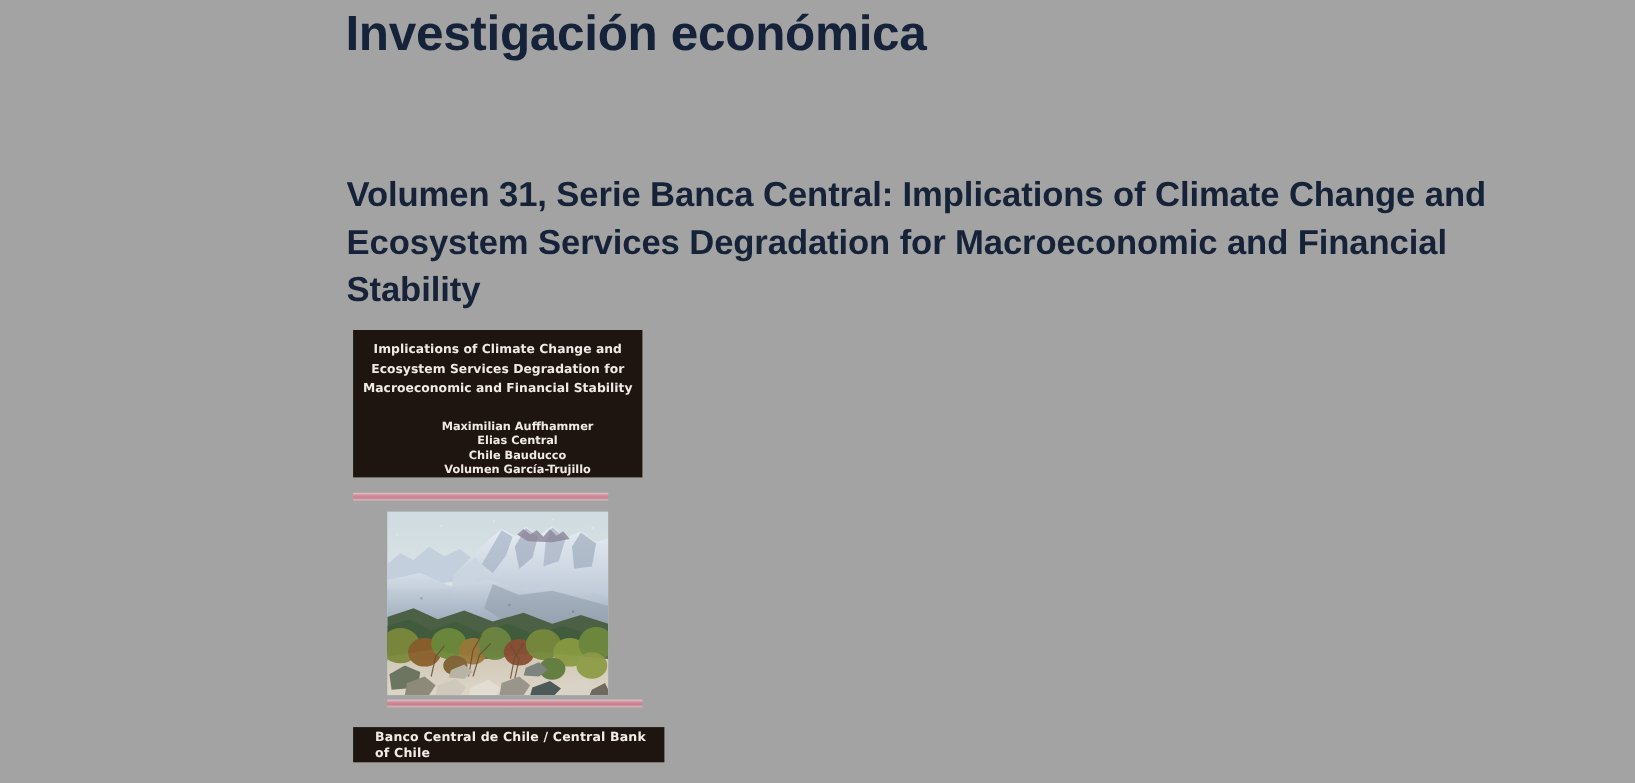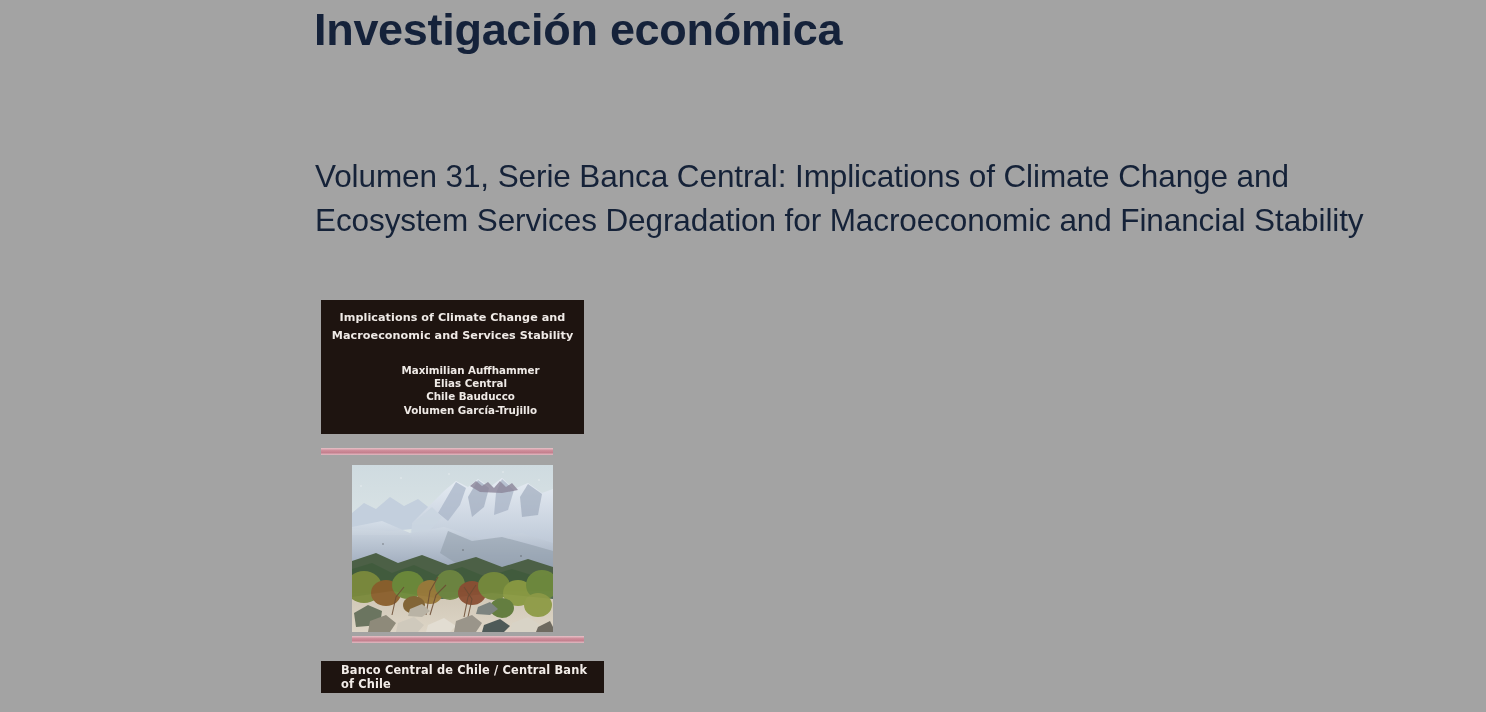--- a/index.html
+++ b/index.html
@@ -35,21 +35,21 @@
     white-space: nowrap;
   }
 
   
   .volume-heading {
     position: absolute;
     left: 315px;
     top: 155px;
     width: 1092px;
     font-size: 31.5px;
-    font-weight: 400;
+    font-weight: 700;
     color: #152238;
     line-height: 43.5px;
     letter-spacing: -0.1px;
   }
 
   
   .book-cover {
     position: absolute;
     left: 321px;
     top: 300px;
@@ -144,21 +144,22 @@
 
   <div class="journal-title">Investigación económica</div>
 
   <div class="volume-heading">Volumen 31, Serie Banca Central: Implications of Climate Change and Ecosystem Services Degradation for Macroeconomic and Financial Stability</div>
 
   <div class="book-cover">
 
     <div class="cover-top">
       <div class="cover-book-title">
         <div>Implications of Climate Change and</div>
-        <div>Macroeconomic and Services Stability</div>
+        <div>Ecosystem Services Degradation for</div>
+        <div>Macroeconomic and Financial Stability</div>
       </div>
       <div class="cover-editors">
         <div>Maximilian Auffhammer</div>
         <div>Elias Central</div>
         <div>Chile Bauducco</div>
         <div>Volumen García-Trujillo</div>
 
       </div>
     </div>
 

